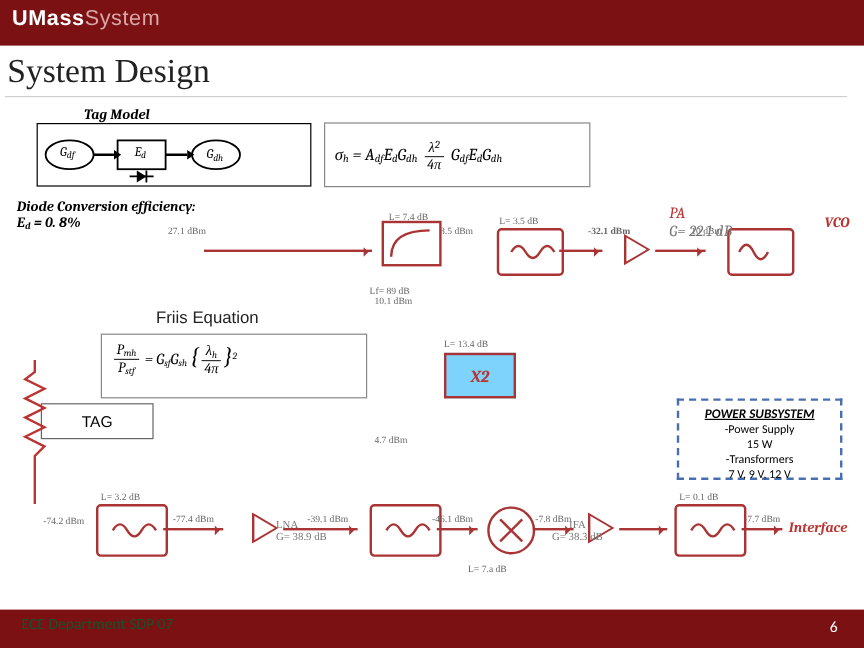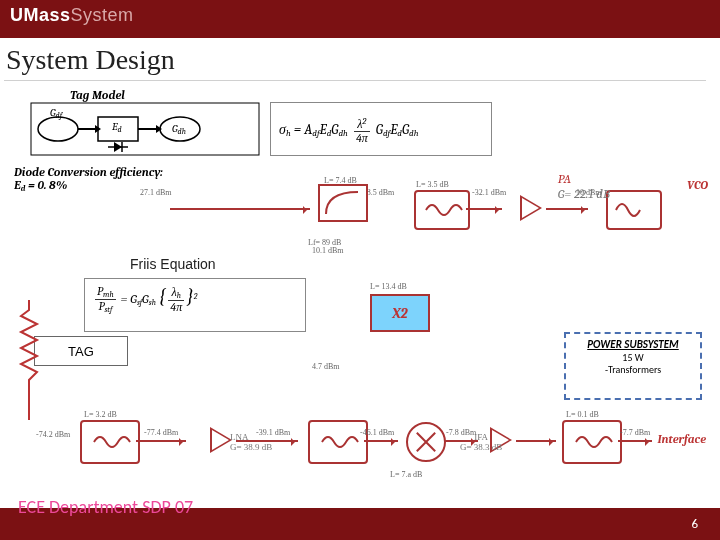--- a/index.html
+++ b/index.html
@@ -37,24 +37,24 @@
     color: #d9a8a8;
     font-weight: normal;
   }
   .footer-bar {
     position: absolute;
     left: 0; bottom: 0; width: 720px; height: 32px;
     background: #7b1113;
   }
   .dept {
     position: absolute;
-    left: 18px; bottom: 22px;
-    color: #ec4899;
+    left: 18px; bottom: 12px;
+    color: #14532d;
     font-family: 'Calibri', Arial, sans-serif;
-    font-size: 18px;
+    font-size: 13px;
   }
   .slidenum {
     position: absolute;
     right: 22px; bottom: 9px;
     color: #fff;
     font-family: 'Calibri', Arial, sans-serif;
     font-size: 13px;
   }
   .title {
     position: absolute;
@@ -307,21 +307,21 @@
     <polygon points="84,40 84,50 92,45" fill="#000"></polygon>
     <line x1="92" y1="40" x2="92" y2="50" stroke="#000" stroke-width="1.5"></line>
 
     <ellipse cx="150" cy="27" rx="20" ry="12" fill="none" stroke="#000" stroke-width="1.5"></ellipse>
 
     <line x1="48" y1="27" x2="65" y2="27" stroke="#000" stroke-width="2"></line>
     <polygon points="65,23 65,31 71,27" fill="#000"></polygon>
     <line x1="108" y1="27" x2="126" y2="27" stroke="#000" stroke-width="2"></line>
     <polygon points="126,23 126,31 132,27" fill="#000"></polygon>
   </svg>
-  <div class="ov-label" style="left:20px; top:18px;text-align:right;">G<sub>df</sub></div>
+  <div class="ov-label" style="left:20px; top:32px;text-align:right;">G<sub>df</sub></div>
   <div class="ov-label" style="left:82px; top:32px;">E<sub>d</sub></div>
   <div class="ov-label" style="left:142px; top:34px;">G<sub>dh</sub></div>
 </div>
 
 <div class="diode-eff">
   <div>Diode Conversion efficiency:</div>
   <div>
     <span>E</span><sub class="sub">d</sub><span> = 0. 8%</span>
   </div>
 </div>
@@ -338,21 +338,21 @@
   <span class="txt" style="left:-10px; top:-2px;">27.1 dBm</span>
   <div class="arrw" style="left:20px; width:140px;"></div>
   <span class="txt" style="left:210px; top:-2px;">-28.5 dBm</span>
   <div class="blk" style="left:264px;">
     <svg width="44" height="28">
         <path d="M6 14 Q12 4 18 14 T30 14 T42 14" stroke="#a33" stroke-width="2" fill="none"></path>
       </svg>
   </div>
   <span class="txt" style="left:266px; top:-10px;">L= 3.5 dB</span>
   <div class="arrw" style="left:316px; width:36px;"></div>
-  <span class="txt" style="left:322px; top:-2px;">-32.1 dBm</span>
+  <span class="txt" style="left:340px; top:-2px;font-weight:bold;">-32.1 dBm</span>
   <div style="position:absolute; left:370px; top:5px;">
       <div class="amp-tri"></div>
     </div>
   <div class="arrw" style="left:396px; width:42px;"></div>
   <span class="txt" style="left:426px; top:-2px;">10 dBm</span>
   <div class="blk" style="left:456px; width:52px; height:36px; top:0;">
     <svg width="44" height="28">
         <path d="M4 14 Q10 2 16 14 T28 14" stroke="#a33" stroke-width="2" fill="none"></path>
       </svg>
   </div>
@@ -384,22 +384,24 @@
   <path d="M11 0 L11 10 L3 16 L19 24 L3 32 L19 40 L3 48 L19 56 L3 64 L19 72 L11 80 L11 120"></path>
 </svg>
 
 <span class="mid-txt" style="left:312px; top:246px;">10.1 dBm</span>
 <div class="x2-lbl">L= 13.4 dB</div>
 <div class="x2-box">X2</div>
 <span class="mid-txt" style="left:312px; top:362px;">4.7 dBm</span>
 
 <div class="power-box">
   <div class="pw-title">POWER SUBSYSTEM</div>
+  <div>-Power Supply</div>
   <div>15 W</div>
   <div>-Transformers</div>
+  <div>7 V, 9 V, 12 V</div>
 </div>
 
 <div class="chain-bot">
   <div class="blk" style="left:40px;">
     <svg width="44" height="28">
         <path d="M6 14 Q12 4 18 14 T30 14 T42 14" stroke="#a33" stroke-width="2" fill="none"></path>
       </svg>
   </div>
   <span class="txt" style="left:44px; top:-10px;">L= 3.2 dB</span>
   <span class="txt" style="left:-4px; top:10px;">-74.2 dBm</span>

